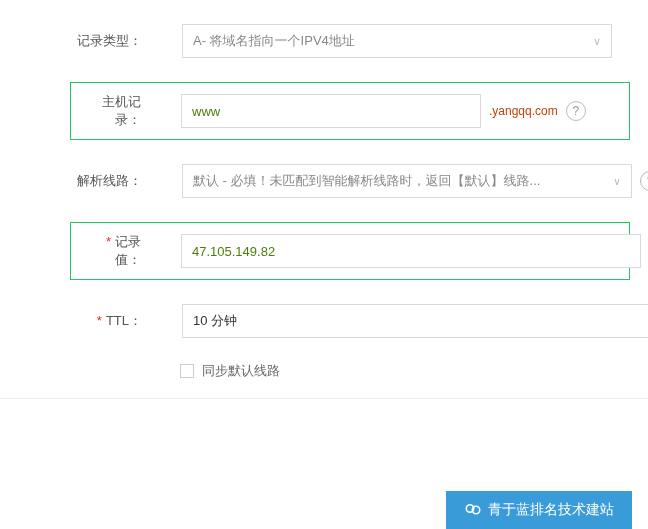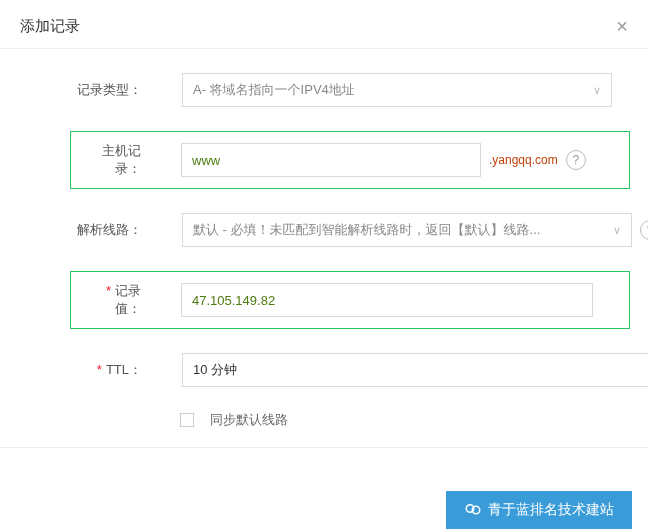--- a/index.html
+++ b/index.html
@@ -15,39 +15,35 @@
     .form-row.highlighted .label-col { width: 68px; }
     .required { color: #f5222d; margin-right: 4px; }
     .control-col { flex: 1; display: flex; align-items: center; gap: 8px; margin-left: 32px; }
     .select, .input { height: 34px; border: 1px solid #d9d9d9; padding: 0 10px; font-size: 13px; color: #555; background: #fff; display: flex; align-items: center; justify-content: space-between; width: 100%; }
     .select { color: #888; cursor: pointer; }
     .select .chevron { color: #bbb; font-size: 11px; }
     .input { color: #333; }
     .input input { border: 0; outline: 0; width: 100%; font-size: 13px; color: #4d7c0f; }
     .suffix-text { color: #c2410c; font-size: 12px; white-space: nowrap; }
     .help-icon { width: 20px; height: 20px; border: 1px solid #bbb; border-radius: 50%; display: inline-flex; align-items: center; justify-content: center; color: #999; font-size: 12px; flex-shrink: 0; cursor: pointer; }
-    .checkbox-row { display: flex; align-items: center; gap: 16px; padding-left: 180px; margin-top: 6px; }
+    .checkbox-row { display: flex; align-items: center; gap: 8px; padding-left: 180px; margin-top: 6px; }
     .checkbox { width: 14px; height: 14px; border: 1px solid #ccc; background: #fff; cursor: pointer; }
     .checkbox-label { color: #666; font-size: 13px; }
     .full-width-select { width: 380px; }
-    .full-width-input { width: 412px; }
+    .full-width-input { width: 460px; }
     .record-input-host { width: 300px; }
     .ttl-select { width: 501px; }
     .bottom-banner { position: absolute; bottom: 0; right: 16px; background: #3a9bd9; color: #fff; padding: 10px 18px; display: flex; align-items: center; gap: 6px; font-size: 14px; }
     .speech-icon { width: 18px; height: 18px; }
     .hr { border-top: 1px solid #eee; margin: 18px 0 0 0; }
   </style>
 </head>
 <body>
 
 <div class="modal">
-  <div class="modal-header">
-    <span class="modal-title">添加记录</span>
-    <span class="close-btn">×</span>
-  </div>
 
   <div class="modal-body">
 
     <div class="form-row">
       <div class="label-col">记录类型：</div>
       <div class="control-col">
         <div class="select full-width-select" style="width:430px">
           <span>A- 将域名指向一个IPV4地址</span>
           <span class="chevron">∨</span>
         </div>

